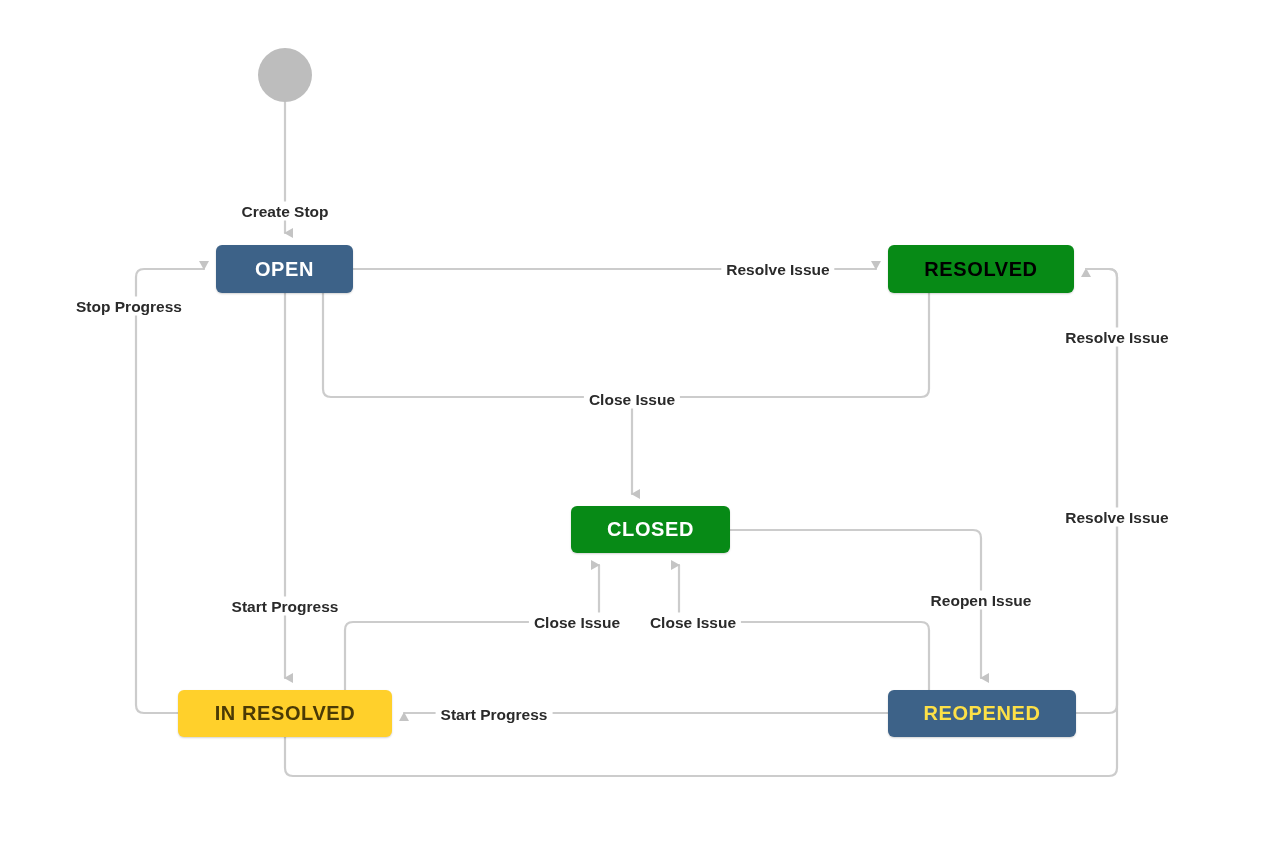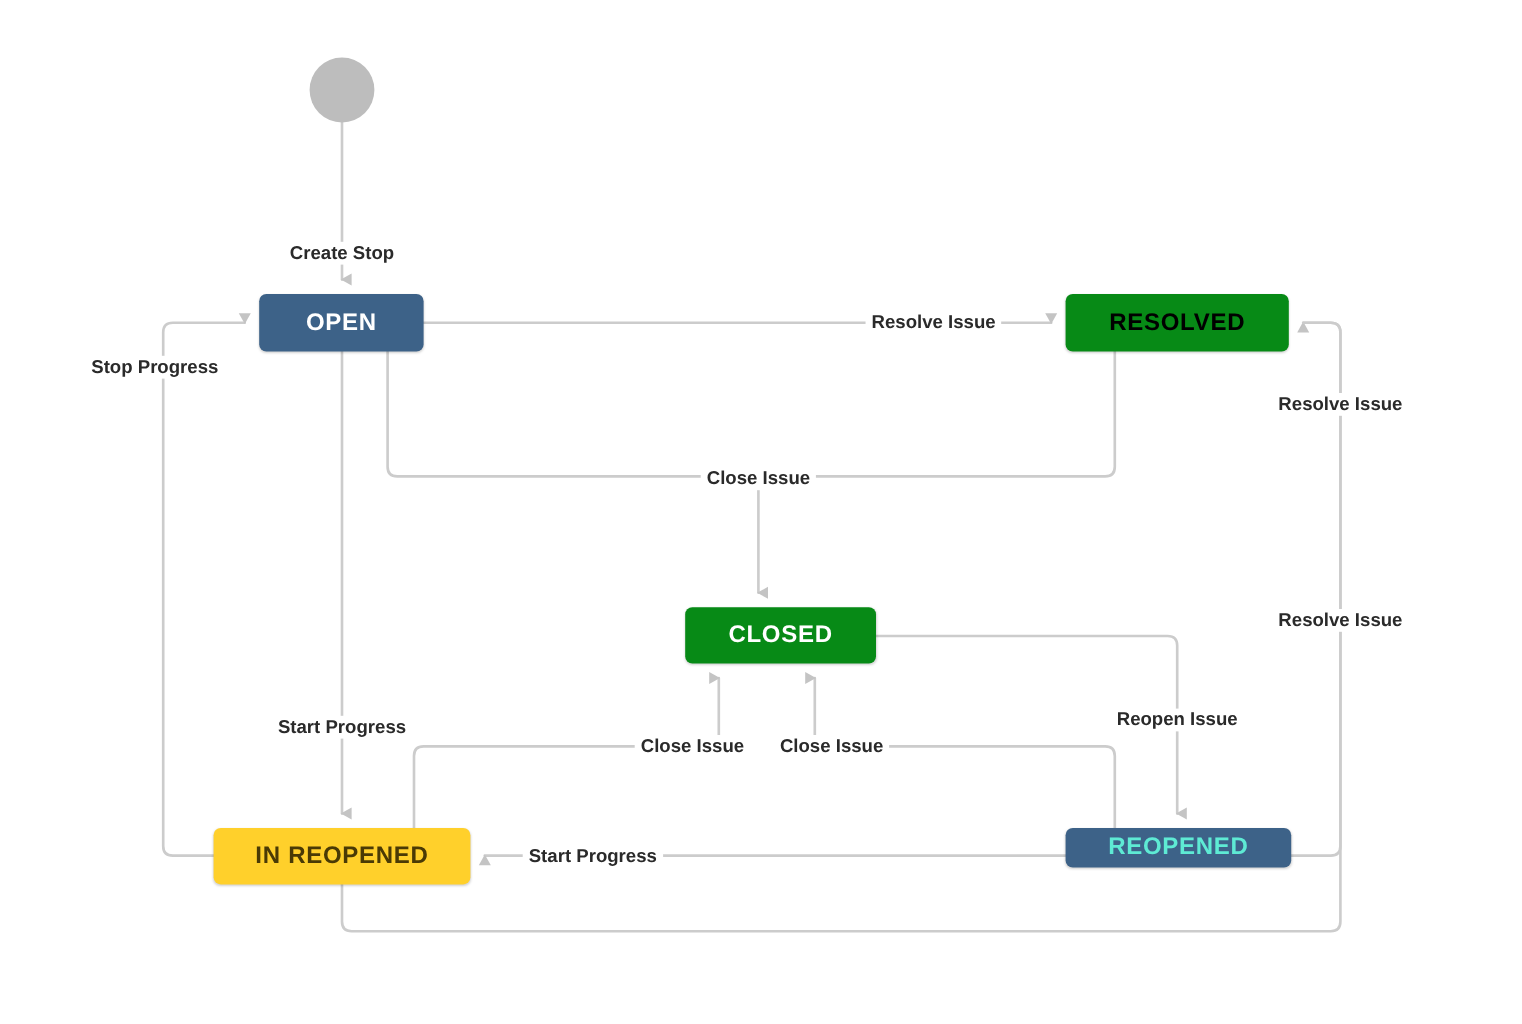--- a/index.html
+++ b/index.html
@@ -115,24 +115,24 @@
 
   <div class="node" style="left:888px; top:245px; width:186px; height:48px; background:#078a16; color:#000000;">
     <span>RESOLVED</span>
   </div>
 
   <div class="node" style="left:555px; top:506px; width:159px; height:47px; background:#078a16; color:#ffffff;margin-left:16px;">
     <span>CLOSED</span>
   </div>
 
   <div class="node" style="left:178px; top:690px; width:214px; height:47px; background:#ffd02b; color:#4a3a05;">
-    <span>IN REOPENED</span>
+    <span>IN RESOLVED</span>
   </div>
 
-  <div class="node" style="left:888px; top:690px; width:188px; height:33px; background:#3d6288; color:#5eead4;">
+  <div class="node" style="left:888px; top:690px; width:188px; height:47px; background:#3d6288; color:#fde047;">
     <span>REOPENED</span>
   </div>
 
   <div class="edge-label" style="left:285px; top:211px;">Create Stop</div>
 
   <div class="edge-label" style="left:778px; top:269px;">Resolve Issue</div>
 
   <div class="edge-label" style="left:632px; top:399px;">Close Issue</div>
 
   <div class="edge-label" style="left:285px; top:606px;">Start Progress</div>

